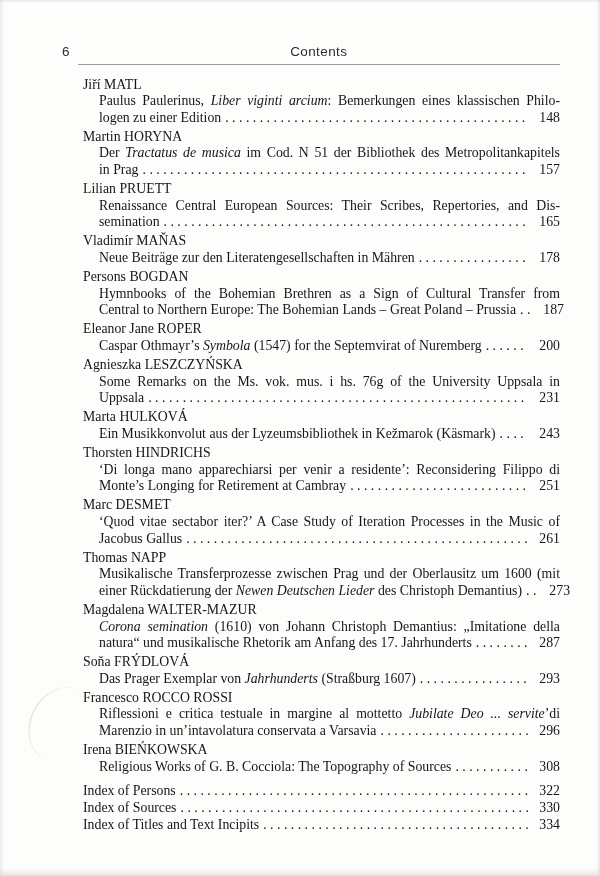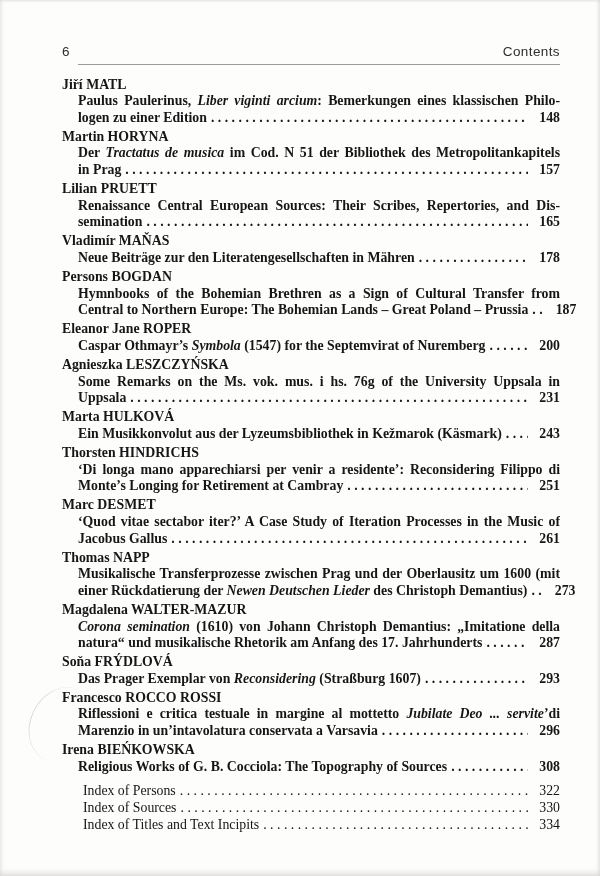--- a/index.html
+++ b/index.html
@@ -26,26 +26,26 @@
     display:flex;
     align-items:baseline;
     font-family:"Liberation Sans","DejaVu Sans",sans-serif;
     font-size:13.5px;
     color:#2e2e2e;
   }
   .pgnum-head { padding-right:8px; }
   .rule {
     flex:1;
     border-bottom:1.5px solid #9a9a9a;
-    text-align:right;
+    text-align:center;
     padding-bottom:3px;
     letter-spacing:.4px;
   }
   
-  .toc { margin-top:12px;font-weight:bold; }
+  .toc { margin-left:21px; margin-top:12px; }
   .entry { margin-bottom:2.5px; }
   .line { margin-left:16px; }
   .line.justify { text-align:justify; text-align-last:justify; overflow:hidden; max-height:16.6px; }
   .line.last { display:flex; align-items:center; }
   .line-text { flex:0 1 auto; white-space:nowrap; }
   .leader {
     flex:1 1 12px;
     min-width:12px;
     overflow:hidden;
     white-space:nowrap;
@@ -182,21 +182,21 @@
         <div class="line justify"><span><em>Corona semination</em><span> (1610) von Johann Christoph Demantius: „Imitatione della</span></span></div>
         <div class="line last">
           <span class="line-text"><span>natura“ und musikalische Rhetorik am Anfang des 17. Jahrhunderts</span></span>
           <span class="leader"></span>
           <span class="pagenum">287</span>
         </div>
       </div>
       <div class="entry">
         <div class="author">Soňa FRÝDLOVÁ</div>
         <div class="line last">
-          <span class="line-text"><span>Das Prager Exemplar von </span><em>Reconsidering</em><span> (Straßburg 1607)</span></span>
+          <span class="line-text"><span>Das Prager Exemplar von </span><em>Jahrhunderts</em><span> (Straßburg 1607)</span></span>
           <span class="leader"></span>
           <span class="pagenum">293</span>
         </div>
       </div>
       <div class="entry">
         <div class="author">Francesco ROCCO ROSSI</div>
         <div class="line justify"><span><span>Riflessioni e critica testuale in margine al mottetto </span><em>Jubilate Deo ... servite</em><span>’di</span></span></div>
         <div class="line last">
           <span class="line-text"><span>Marenzio in un’intavolatura conservata a Varsavia</span></span>
           <span class="leader"></span>

